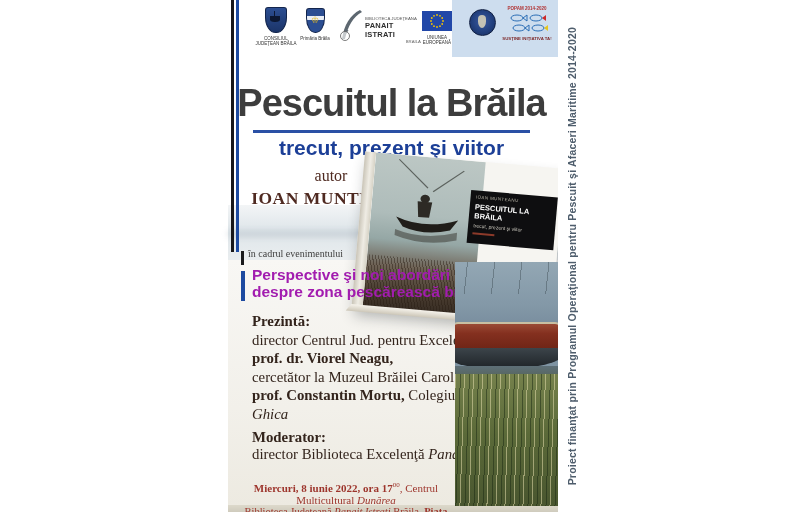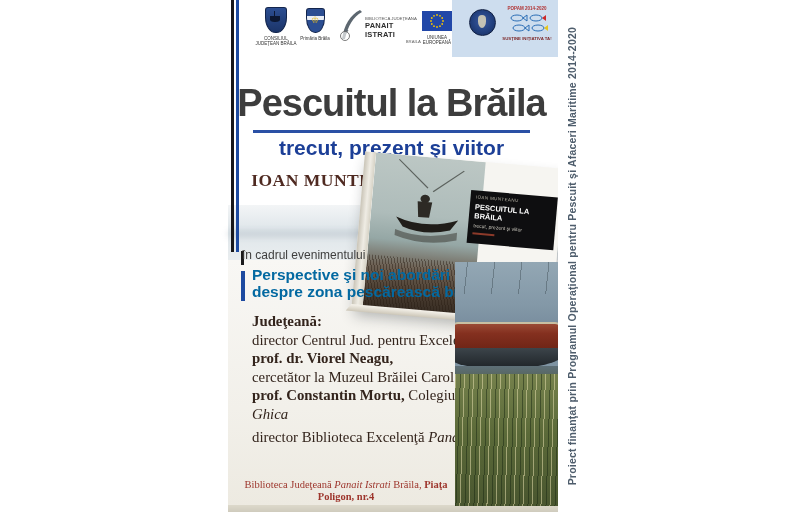--- a/index.html
+++ b/index.html
@@ -67,24 +67,24 @@
   .band-author{font-family:"Liberation Sans",sans-serif;font-size:4.5px;color:#b5b1a4;letter-spacing:.4px;}
   .band-title{font-family:"Liberation Sans",sans-serif;font-weight:bold;font-size:7.5px;color:#ffffff;margin-top:3px;}
   .band-sub{font-family:"Liberation Sans",sans-serif;font-size:5px;color:#c9c6bc;margin-top:2px;}
   .band-accent{width:22px;height:2px;background:#8c3a2a;margin-top:4px;}
   .pub-logo{right:4%;bottom:4%;font-size:8px;color:#6b6b5a;}
   .book-pages{left:-3px;bottom:-5px;width:55%;height:7px;transform:skewX(-35deg);
     background:linear-gradient(180deg,#f6f3ec,#cdc7b8);}
 
   
   .ctx-bar{left:13px;top:251px;width:3px;height:14px;background:#1a1a1c;}
-  .ctx-text{left:14px;top:248px;font-family:Liberation Sans, sans-serif;font-size:12px;color:#3e3e3e;}
+  .ctx-text{left:20px;top:248px;font-family:Liberation Serif, serif;font-size:10px;color:#3e3e3e;}
   .evt-bar{left:13px;top:271px;width:3.5px;height:30px;background:#1d4aa0;}
   .evt-title{left:24px;top:267px;font-family:"Liberation Sans",sans-serif;font-weight:bold;
-    font-size:15.5px;line-height:16.5px;color:#0369a1;}
+    font-size:15.5px;line-height:16.5px;color:#a21caf;}
 
   
   .people{left:24px;top:312px;width:300px;font-size:14.8px;line-height:18.6px;color:#33241c;}
   .people b{font-weight:bold;}
   .moder{left:24px;top:429px;width:300px;font-size:14.8px;line-height:17.2px;color:#33241c;}
 
   
   .footer{left:0;top:479px;width:236px;text-align:center;color:#9d352c;}
   .f1{font-size:11px;line-height:12px;}
   .f2{font-size:10.5px;line-height:12px;}
@@ -199,20 +199,21 @@
         </g>
       </svg>
       <div class="popam-cap">SUSŢINE INIŢIATIVA TA!</div>
     </div>
 
     <div class="abs center-col title">Pescuitul la Brăila</div>
     <div class="abs rule"></div>
     <div class="abs center-col subtitle">trecut, prezent şi viitor</div>
 
     <div class="abs author-block">
+      <div class="author-label">autor</div>
       <div class="author-name">IOAN MUNTEANU</div>
     </div>
 
     <div class="abs book">
       <div class="abs book-spine"></div>
       <div class="abs book-cover">
         <div class="abs cover-photo">
           <svg viewBox="0 0 60 100" preserveAspectRatio="none">
             <line x1="30" y1="20" x2="13" y2="3" stroke="#5b615d" stroke-width="0.7"></line>
             <line x1="33" y1="22" x2="49" y2="7" stroke="#5b615d" stroke-width="0.7"></line>
@@ -236,36 +237,39 @@
 
     <div class="abs ctx-bar"></div>
     <div class="abs ctx-text">în cadrul evenimentului</div>
     <div class="abs evt-bar"></div>
     <div class="abs evt-title">
       <div>Perspective şi noi abordări</div>
       <div>despre zona pescărească brăileană</div>
     </div>
 
     <div class="abs people">
-      <div><b>Judeţeană:</b></div>
+      <div><b>Prezintă:</b></div>
       <div>director Centrul Jud. pentru Excelenţă Brăila</div>
       <div><b>prof. dr. Viorel Neagu,</b></div>
       <div>cercetător la Muzeul Brăilei Carol I</div>
       <div><b>prof. Constantin Mortu,</b>
         <span>Colegiul Economic</span>
         <i>Ion Ghica</i></div>
     </div>
 
     <div class="abs moder">
+      <div><b>Moderator:</b></div>
       <div><span>director Biblioteca Excelenţă</span>
         <i>Panait Istrati</i>
         <span>Brăila</span></div>
     </div>
 
     <div class="abs footer">
+      <div class="f1"><b>Miercuri, 8 iunie 2022, ora 17</b><sup>00</sup><span>, Centrul Multicultural</span>
+        <i>Dunărea</i></div>
       <div class="f2"><span>Biblioteca Judeţeană</span>
         <i>Panait Istrati</i>
         <span>Brăila,</span>
         <b>Piaţa Poligon, nr.4</b></div>
     </div>
 
     <div class="abs photo">
       <div class="abs water"></div>
       <div class="abs poles"></div>
       <div class="abs boat-red"></div>

